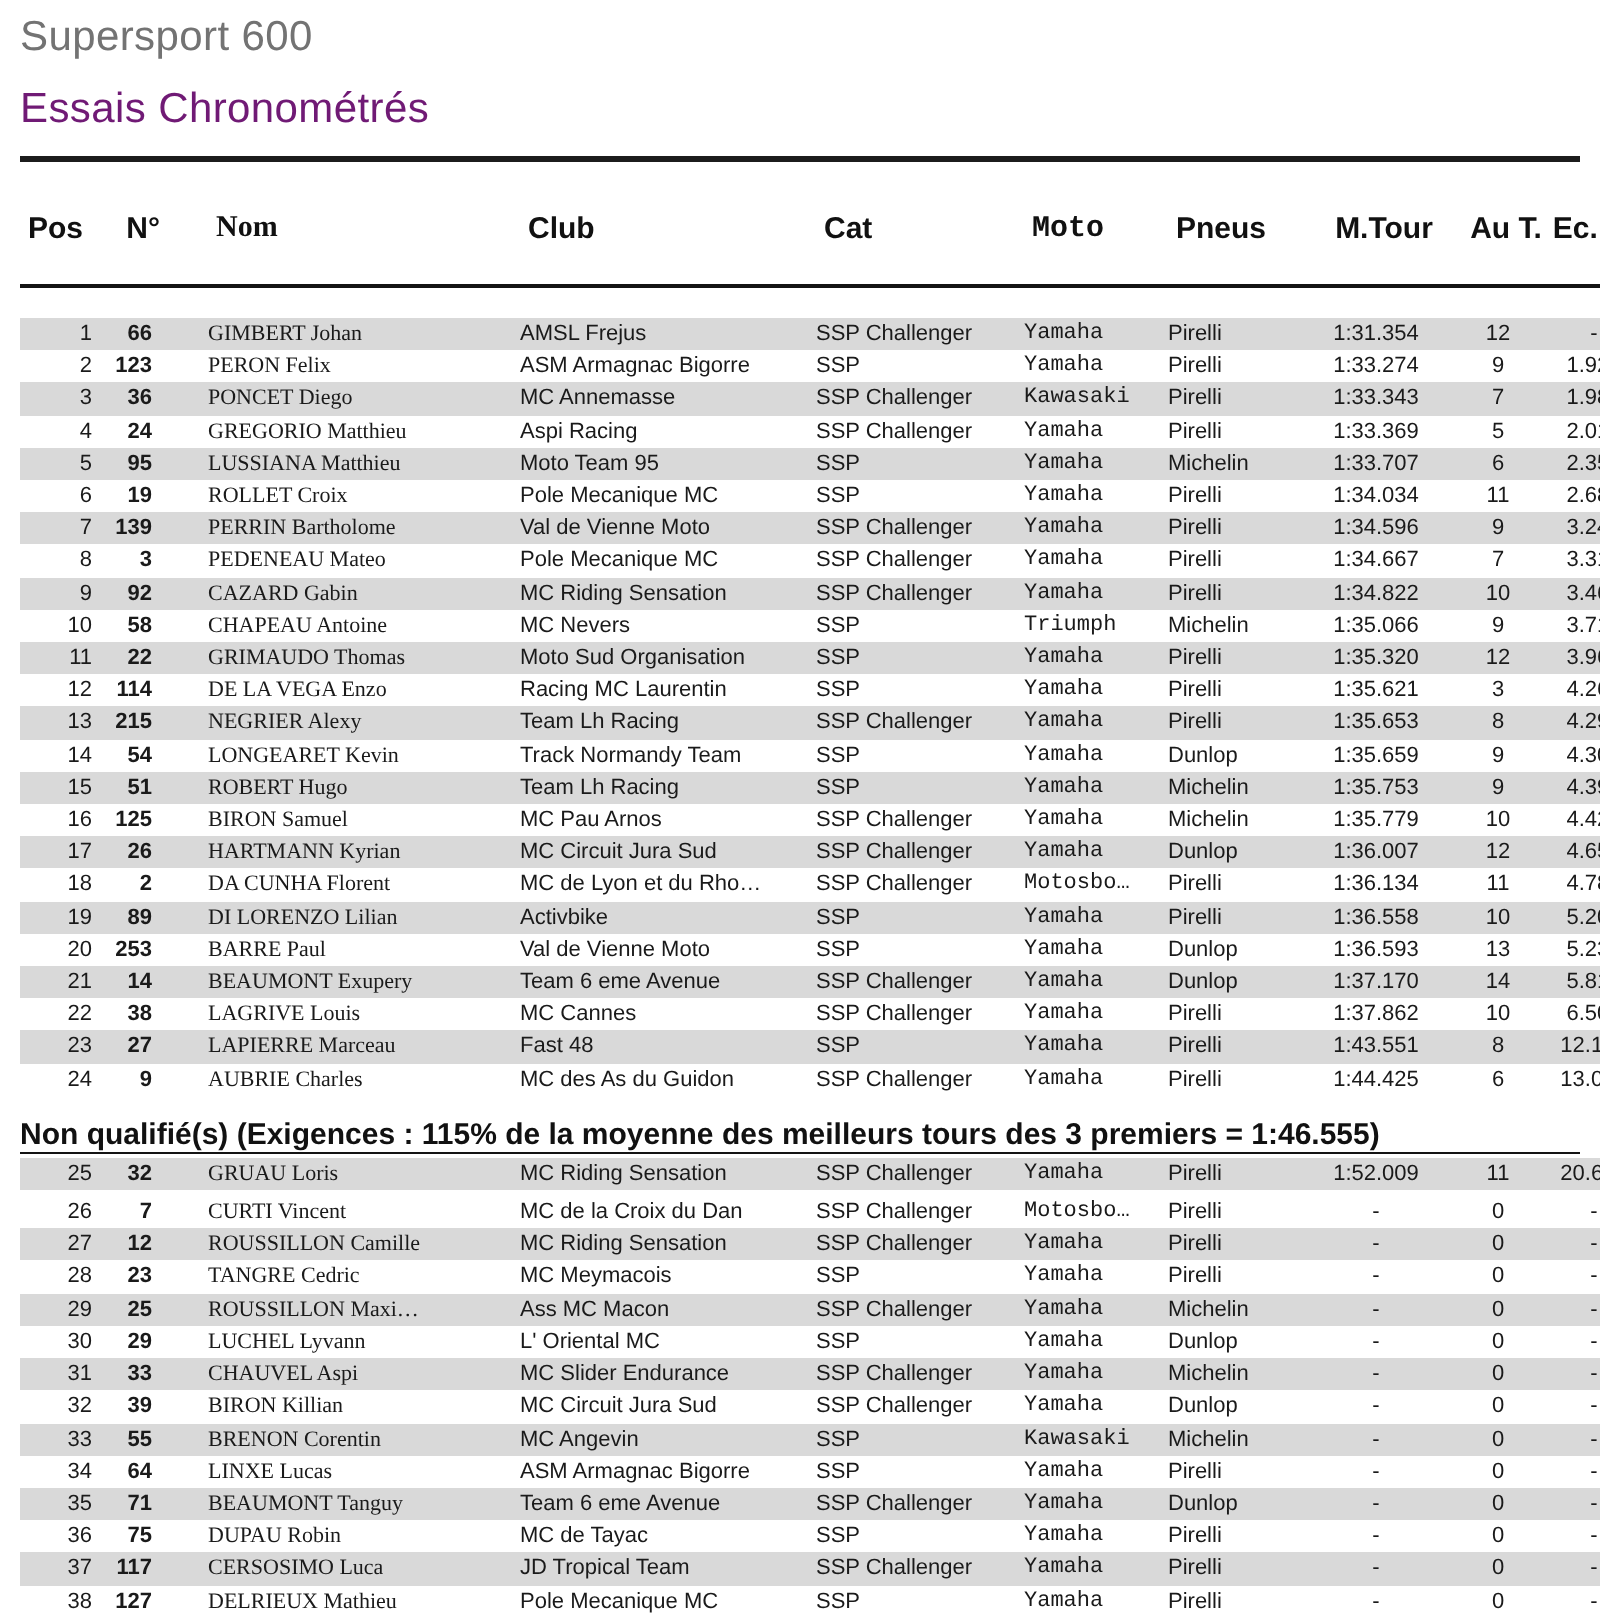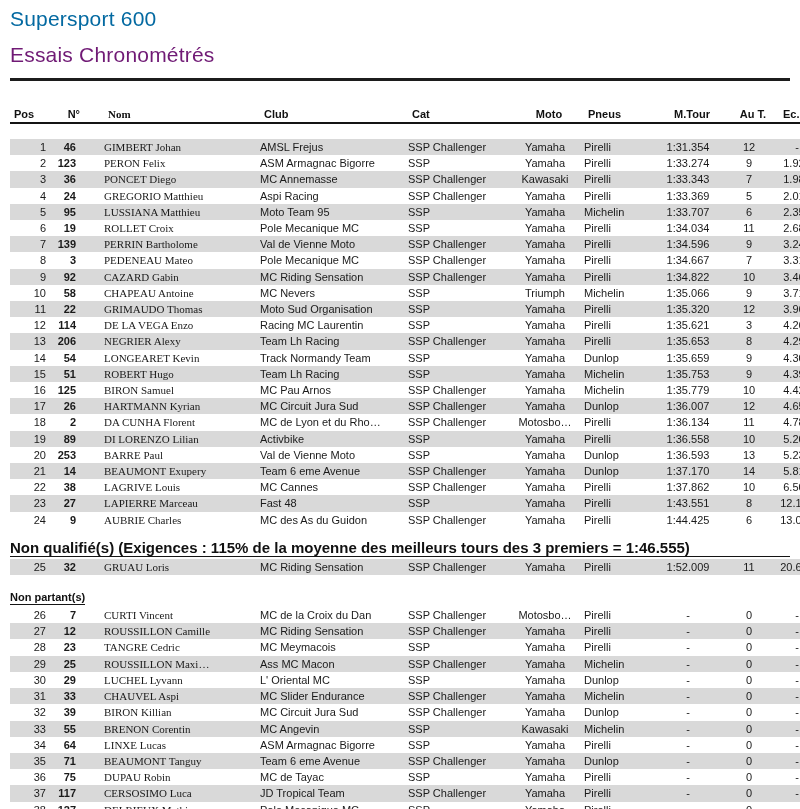--- a/index.html
+++ b/index.html
@@ -15,21 +15,21 @@
     color: #1a1a1a;
   }
   .page {
     padding: 0 10px;
   }
   h1.title {
     font-size: 21px;
     font-weight: 400;
     margin: 7px 0 0 0;
     letter-spacing: 0.2px;
-    color: #0369a1;
+    color: #737373;
   }
   h2.subtitle {
     font-size: 21px;
     font-weight: 400;
     margin: 12px 0 0 0;
     letter-spacing: 0.2px;
     color: #701a75;
   }
   .title-rule {
     margin-top: 11px;
@@ -51,33 +51,33 @@
     font-size: 11px;
     height: 16.2px;
     line-height: 16.2px;
     padding: 0;
     white-space: nowrap;
     overflow: hidden;
     vertical-align: middle;
   }
   th {
     font-weight: bold;
-    font-size: 11px;
+    font-size: 15px;
     height: 15px;
     line-height: 15px;
-    padding-bottom: 0;
+    padding-bottom: 20px;
     color: #111;
   }
   
   .c-pos   { width: 36px;  text-align: right;  padding-right: 4px; }
   .c-num   { width: 26px;  text-align: right;  padding-right: 8px; }
   .c-nom   { width: 156px; text-align: left;   padding-left: 20px; font-family: Liberation Serif, serif; }
   .c-club  { width: 148px; text-align: left; }
   .c-cat   { width: 104px; text-align: left; }
-  .c-moto  { width: 66px;  text-align: center; }
+  .c-moto  { width: 66px;  text-align: left; font-family: Liberation Mono, monospace; }
   .c-pneus { width: 66px;  text-align: left;   padding-left: 6px; }
   .c-mtour { width: 76px;  text-align: center; }
   .c-aut   { width: 46px;  text-align: center; }
   .c-ec    { width: 50px;  text-align: center; }
   th.c-pos { text-align: left; padding-left: 4px; }
   td.c-num { font-weight: bold; }
   tr.stripe td { background: var(--stripe, #d9d9d9); }
   .qual-table { margin-top: 15px; }
   .section-nq {
     margin-top: 13px;
@@ -125,21 +125,21 @@
         <th class="c-aut">Au T.</th>
         <th class="c-ec">Ec. 1er</th>
       </tr>
     </thead>
   </table>
 
   <table class="grid qual-table">
     <tbody>
         <tr class="stripe">
           <td class="c-pos">1</td>
-          <td class="c-num">46</td>
+          <td class="c-num">66</td>
           <td class="c-nom">GIMBERT Johan</td>
           <td class="c-club">AMSL Frejus</td>
           <td class="c-cat">SSP Challenger</td>
           <td class="c-moto">Yamaha</td>
           <td class="c-pneus">Pirelli</td>
           <td class="c-mtour">1:31.354</td>
           <td class="c-aut">12</td>
           <td class="c-ec">-</td>
         </tr>
         <tr>
@@ -269,21 +269,21 @@
           <td class="c-club">Racing MC Laurentin</td>
           <td class="c-cat">SSP</td>
           <td class="c-moto">Yamaha</td>
           <td class="c-pneus">Pirelli</td>
           <td class="c-mtour">1:35.621</td>
           <td class="c-aut">3</td>
           <td class="c-ec">4.267</td>
         </tr>
         <tr class="stripe">
           <td class="c-pos">13</td>
-          <td class="c-num">206</td>
+          <td class="c-num">215</td>
           <td class="c-nom">NEGRIER Alexy</td>
           <td class="c-club">Team Lh Racing</td>
           <td class="c-cat">SSP Challenger</td>
           <td class="c-moto">Yamaha</td>
           <td class="c-pneus">Pirelli</td>
           <td class="c-mtour">1:35.653</td>
           <td class="c-aut">8</td>
           <td class="c-ec">4.299</td>
         </tr>
         <tr>
@@ -433,23 +433,20 @@
           <td class="c-cat">SSP Challenger</td>
           <td class="c-moto">Yamaha</td>
           <td class="c-pneus">Pirelli</td>
           <td class="c-mtour">1:52.009</td>
           <td class="c-aut">11</td>
           <td class="c-ec">20.655</td>
         </tr>
       </tbody>
   </table>
 
-  <div class="section-np">
-    <span>Non partant(s)</span>
-  </div>
 
   <table class="grid np-table">
     <tbody>
         <tr>
           <td class="c-pos">26</td>
           <td class="c-num">7</td>
           <td class="c-nom">CURTI Vincent</td>
           <td class="c-club">MC de la Croix du Dan</td>
           <td class="c-cat">SSP Challenger</td>
           <td class="c-moto">Motosbo…</td>

